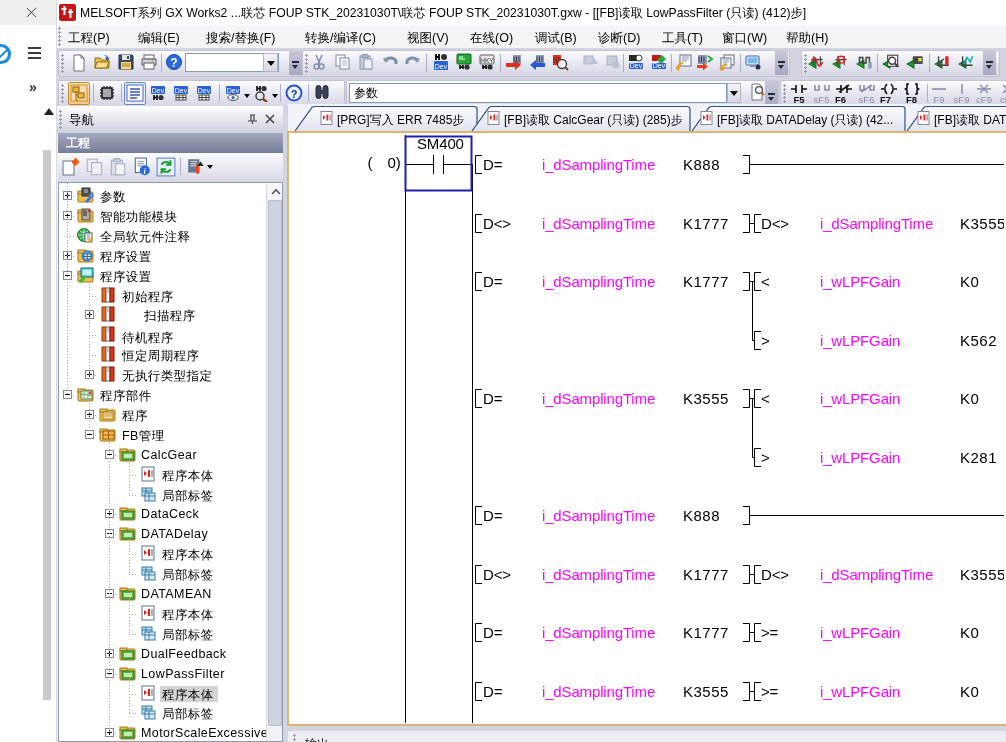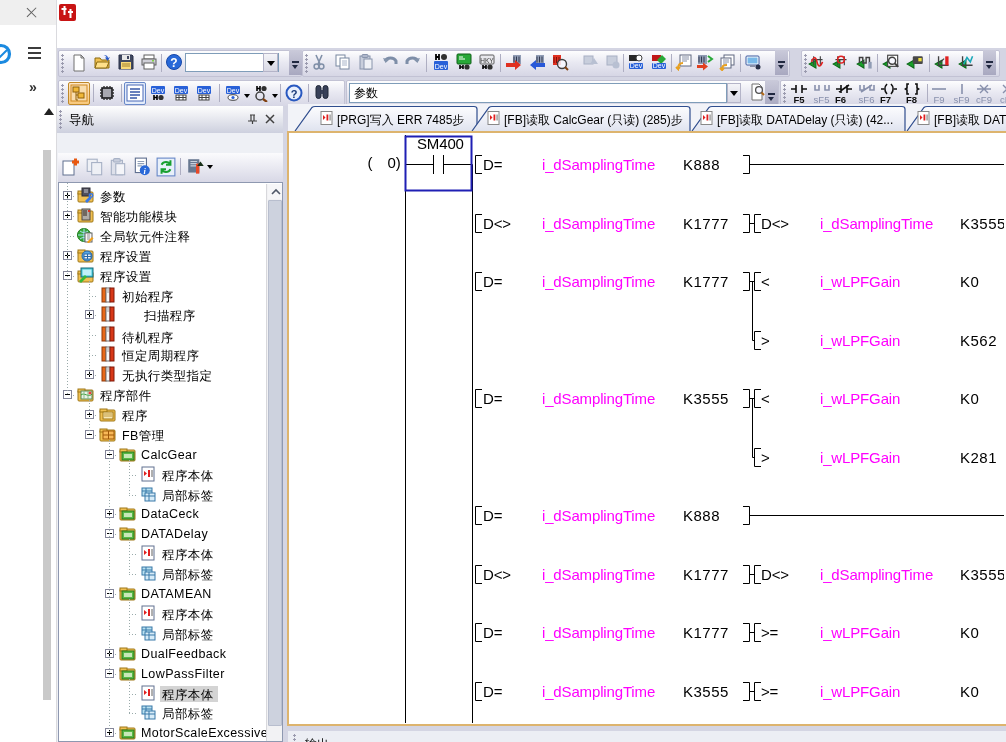--- a/index.html
+++ b/index.html
@@ -58,20 +58,35 @@
  <div class="abs" style="left:55.5px;top:0px;width:1.5px;height:742px;background:#dadade;"></div>
 </div>
 <div class="abs" id="titlebar">
  <svg class="abs" style="left:2px;top:4px" width="17" height="17">
         <rect x="0" y="0" width="17" height="17" rx="2" fill="#c81414"></rect>
         <rect x="2.5" y="4" width="5" height="2" fill="#fff"></rect>
         <rect x="4.5" y="2" width="2" height="9" fill="#fff"></rect>
         <rect x="9" y="7" width="5" height="2" fill="#fff"></rect>
         <rect x="10.5" y="5" width="2" height="9" fill="#fff"></rect>
       </svg>
+ <div class="abs" id="titletxt">MELSOFT系列 GX Works2 ...联芯 FOUP STK_20231030T\联芯 FOUP STK_20231030T.gxw - [[FB]读取 LowPassFilter (只读) (412)步]</div>
+</div>
+<div class="abs" id="menubar">
+      <div class="grip" style="left:1px;top:2px;"></div>
+<div class="mitem" style="left:11px;">工程(P)</div>
+<div class="mitem" style="left:81px;">编辑(E)</div>
+<div class="mitem" style="left:149px;">搜索/替换(F)</div>
+<div class="mitem" style="left:248px;">转换/编译(C)</div>
+<div class="mitem" style="left:350px;">视图(V)</div>
+<div class="mitem" style="left:413px;">在线(O)</div>
+<div class="mitem" style="left:478px;">调试(B)</div>
+<div class="mitem" style="left:541px;">诊断(D)</div>
+<div class="mitem" style="left:605px;">工具(T)</div>
+<div class="mitem" style="left:665px;">窗口(W)</div>
+<div class="mitem" style="left:729px;">帮助(H)</div>
 </div>
 <div class="abs" id="toolarea">
       <div class="chunk" style="left:1px;top:2px;width:244px;height:27px;"></div>
       <div class="grip" style="left:4px;top:6px;height:19px;"></div>
       <svg class="abs" style="left:13px;top:6px" width="18" height="18" viewBox="0 0 18 18">
         <path d="M4 1 h7 l3 3 v13 h-10 z" fill="#fff" stroke="#707070"></path>
         <path d="M11 1 l3 3 h-3 z" fill="#d8d8d8" stroke="#707070"></path>
       </svg>
       <svg class="abs" style="left:36px;top:5px" width="18" height="18" viewBox="0 0 18 18">
         <path d="M2 5 h5 l1.5 2 H16 v8 H2 z" fill="#f0c050" stroke="#8a6a10"></path>
@@ -381,20 +396,21 @@
       <div id="navhdr">
  <div class="grip" style="left:2px;top:4px;"></div>
  <div class="abs" style="left:12px;top:6px;font-size:12.5px;">导航</div>
  <svg class="abs" style="left:190px;top:8px" width="11" height="11">
           <path d="M3 1 h5 M4 1 v6 M7 1 v6 M1 7 h9 M5.5 7 v3" stroke="#404040" stroke-width="1.2" fill="none"></path>
         </svg>
  <svg class="abs" style="left:208px;top:8px" width="10" height="10">
           <path d="M1 1 L9 9 M9 1 L1 9" stroke="#404040" stroke-width="1.5"></path>
         </svg>
 </div>
+<div id="gxbar">工程</div>
       <div id="navtools">
         <svg class="abs" style="left:3px;top:4px" width="20" height="20" viewBox="0 0 20 20">
           <rect x="2" y="4" width="11" height="14" fill="#fff" stroke="#607090"></rect>
           <path d="M11 5 h7 M14.5 1.5 v7" stroke="#e85810" stroke-width="3"></path>
         </svg>
         <svg class="abs" style="left:27px;top:4px" width="20" height="20" viewBox="0 0 18 18">
           <rect x="2" y="2" width="9" height="11" fill="#eef0f5" stroke="#a8b2c6"></rect>
           <rect x="6" y="5" width="9" height="11" fill="#eef0f5" stroke="#a8b2c6"></rect>
         </svg>
         <svg class="abs" style="left:50px;top:4px" width="20" height="20" viewBox="0 0 18 18">

